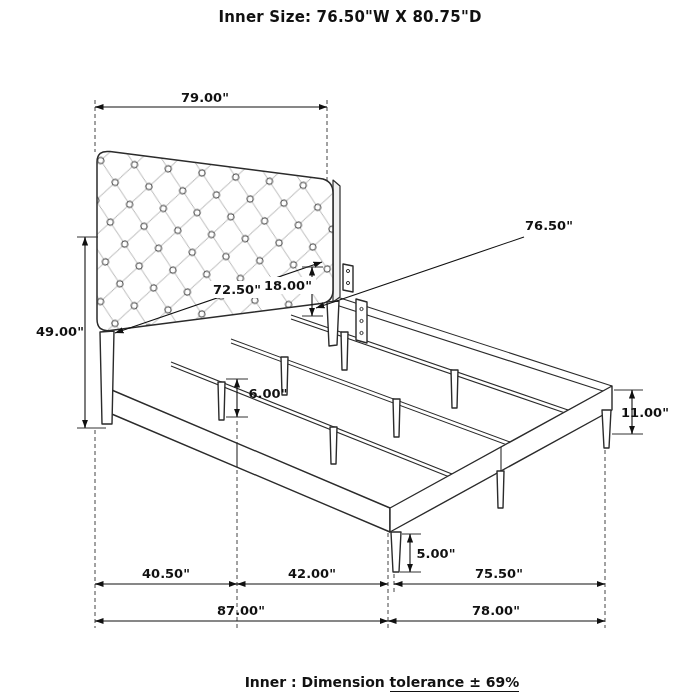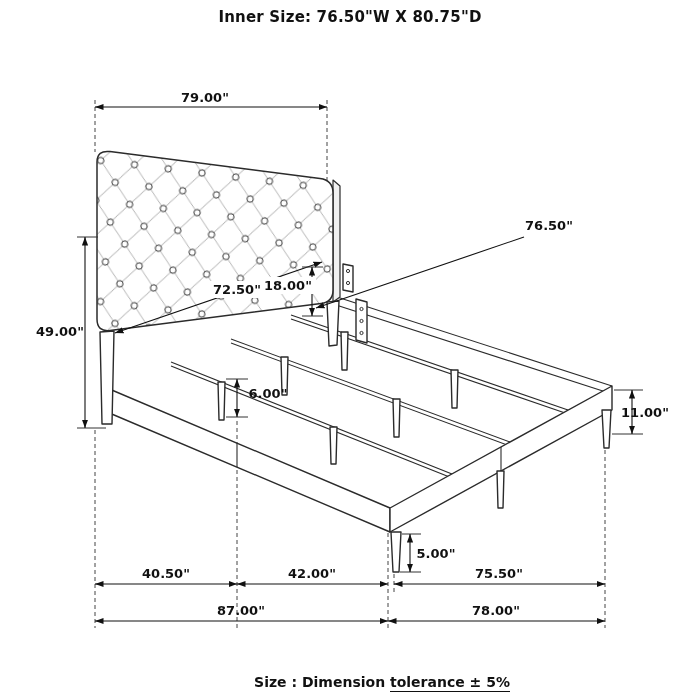--- a/index.html
+++ b/index.html
@@ -177,13 +177,13 @@
 
     <g>
       <line class="dim" x1="95" y1="621" x2="388" y2="621" marker-start="url(#arr)" marker-end="url(#arr)"></line>
       <text class="dtext" x="241" y="615">87.00"</text>
       <line class="dim" x1="388" y1="621" x2="605" y2="621" marker-start="url(#arr)" marker-end="url(#arr)"></line>
       <text class="dtext" x="496" y="615">78.00"</text>
     </g>
   </g>
 </svg>
 
-<div class="note"><span>Size : Dimension </span><span class="ul">tolerance  ± 5%</span></div>
+<div class="note"><span>Inner : Dimension </span><span class="ul">tolerance  ± 69%</span></div>
 
 </body></html>

